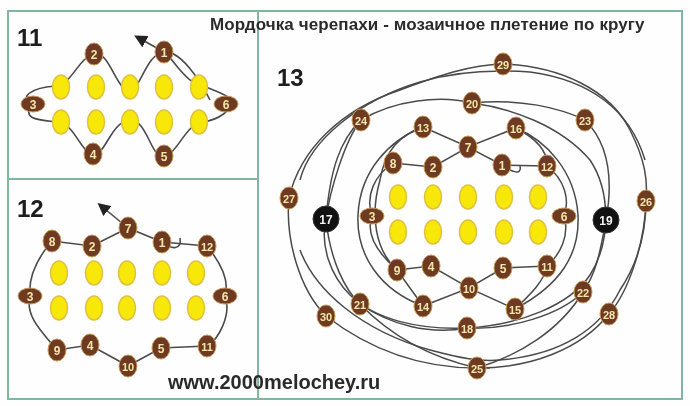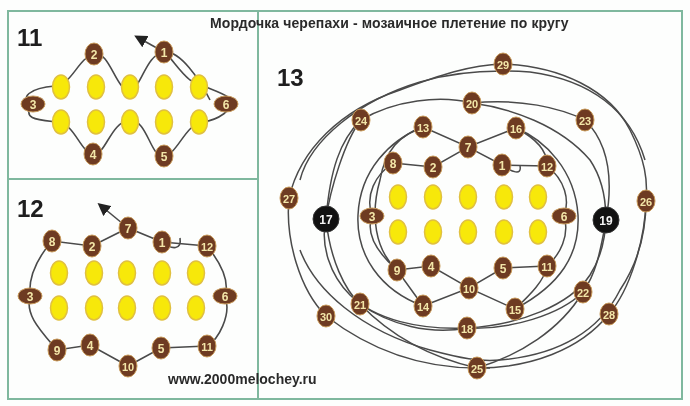--- a/index.html
+++ b/index.html
@@ -1,20 +1,20 @@
 <!DOCTYPE html>
 <html><head>
 <meta charset="utf-8">
 <style>
   html, body { margin:0; padding:0; background:#ffffff; }
   #root { position:relative; width:690px; height:406px; overflow:hidden; background:#fdfefd; font-family:"Liberation Sans", sans-serif; }
   .frame { position:absolute; border:2px solid #7fb89e; box-sizing:border-box; }
   .panel-num { position:absolute; font-family:"Liberation Sans", sans-serif; font-weight:bold; font-size:24px; color:#1e1e1e; }
-  .title { position:absolute; left:210px; top:15px; font-weight:bold; font-size:14px; color:#2a2a2a; white-space:nowrap; letter-spacing:0.1px; }
-  .site { position:absolute; left:168px; top:371px; font-weight:bold; font-size:14px; color:#2a2a2a; white-space:nowrap; }
+  .title { position:absolute; left:210px; top:15px; font-weight:bold; font-size:17px; color:#2a2a2a; white-space:nowrap; letter-spacing:0.1px; }
+  .site { position:absolute; left:168px; top:371px; font-weight:bold; font-size:20px; color:#2a2a2a; white-space:nowrap; }
   svg { position:absolute; left:0; top:0; }
   .bead-label { font-family:"Liberation Sans", sans-serif; font-weight:bold; fill:#f3e6a8; text-anchor:middle; dominant-baseline:central; }
   .bead-label-dark { font-family:"Liberation Sans", sans-serif; font-weight:bold; fill:#f4f4f4; text-anchor:middle; dominant-baseline:central; }
 </style>
 </head>
 <body>
 
 <div id="root">
 
   <div class="frame" style="left:7px; top:10px; width:252px; height:170px;"></div>

